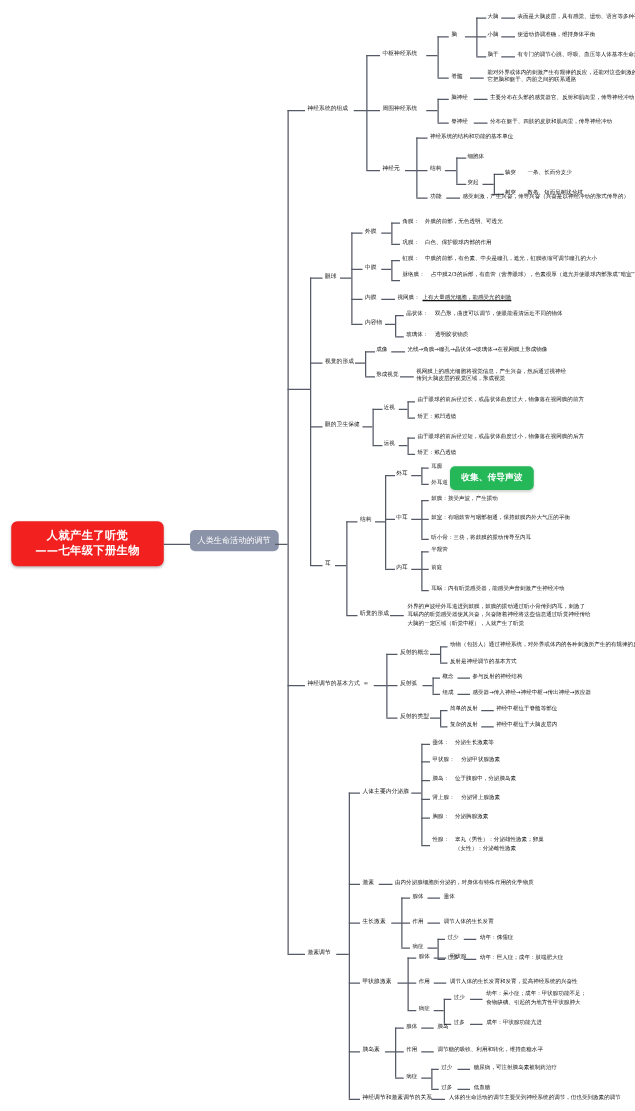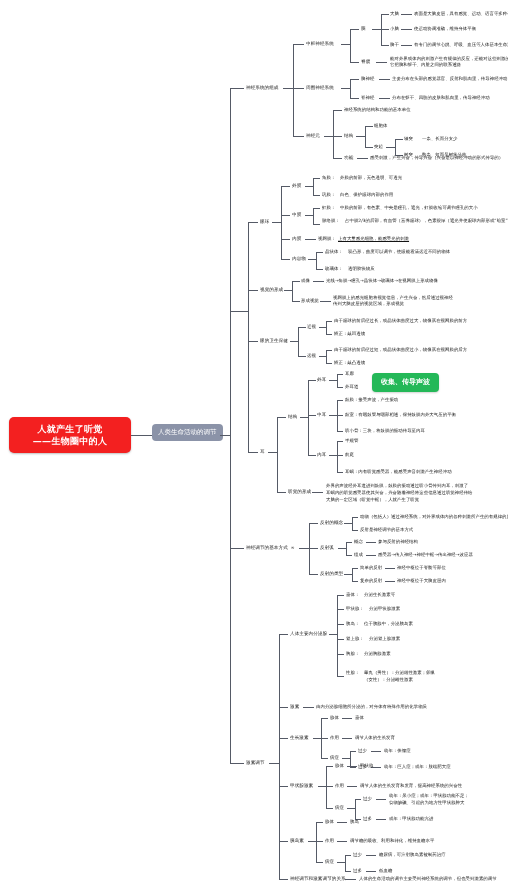--- a/index.html
+++ b/index.html
@@ -56,21 +56,21 @@
   .nd.b{font-size:4.6px;}
   .nd.u{text-decoration:underline;}
 </style>
 </head>
 <body>
 
 <div id="map">
 
   <div class="root">
     <span class="r1">人就产生了听觉</span>
-    <span class="r2">——生物圈中的人</span>
+    <span class="r2">——七年级下册生物</span>
   </div>
 
   <div class="ln lnh" style="left:131px;top:435px;width:21px;"></div>
 
   <div class="lvl2" style="left:152px;top:424px;">
     <span>人类生命活动的调节</span>
   </div>
 
   <div class="ln lnh" style="left:220px;top:435px;width:10px;"></div>
 
@@ -259,21 +259,21 @@
 
   <div class="ln lnh" style="left:308px;top:380px;width:8px;"></div>
   <div class="nd b" style="left:317px;top:377px;">外耳</div>
   <div class="ln lnh" style="left:329px;top:380px;width:8px;"></div>
   <div class="ln lnv" style="left:337px;top:374px;height:13px;"></div>
   <div class="ln lnh" style="left:337px;top:374px;width:6px;"></div>
   <div class="nd" style="left:345px;top:371px;">耳廓</div>
   <div class="ln lnh" style="left:337px;top:387px;width:6px;"></div>
   <div class="nd" style="left:345px;top:384px;">外耳道</div>
 
-  <div class="hl" style="left:372px;top:373px;">
+  <div class="hl" style="left:360px;top:373px;">
     <span>收集、传导声波</span>
   </div>
 
   <div class="ln lnh" style="left:308px;top:415px;width:8px;"></div>
   <div class="nd b" style="left:317px;top:412px;">中耳</div>
   <div class="ln lnh" style="left:329px;top:415px;width:8px;"></div>
   <div class="ln lnv" style="left:337px;top:400px;height:31px;"></div>
   <div class="ln lnh" style="left:337px;top:400px;width:6px;"></div>
   <div class="nd" style="left:345px;top:397px;">鼓膜：接受声波，产生振动</div>
   <div class="ln lnh" style="left:337px;top:415px;width:6px;"></div>

